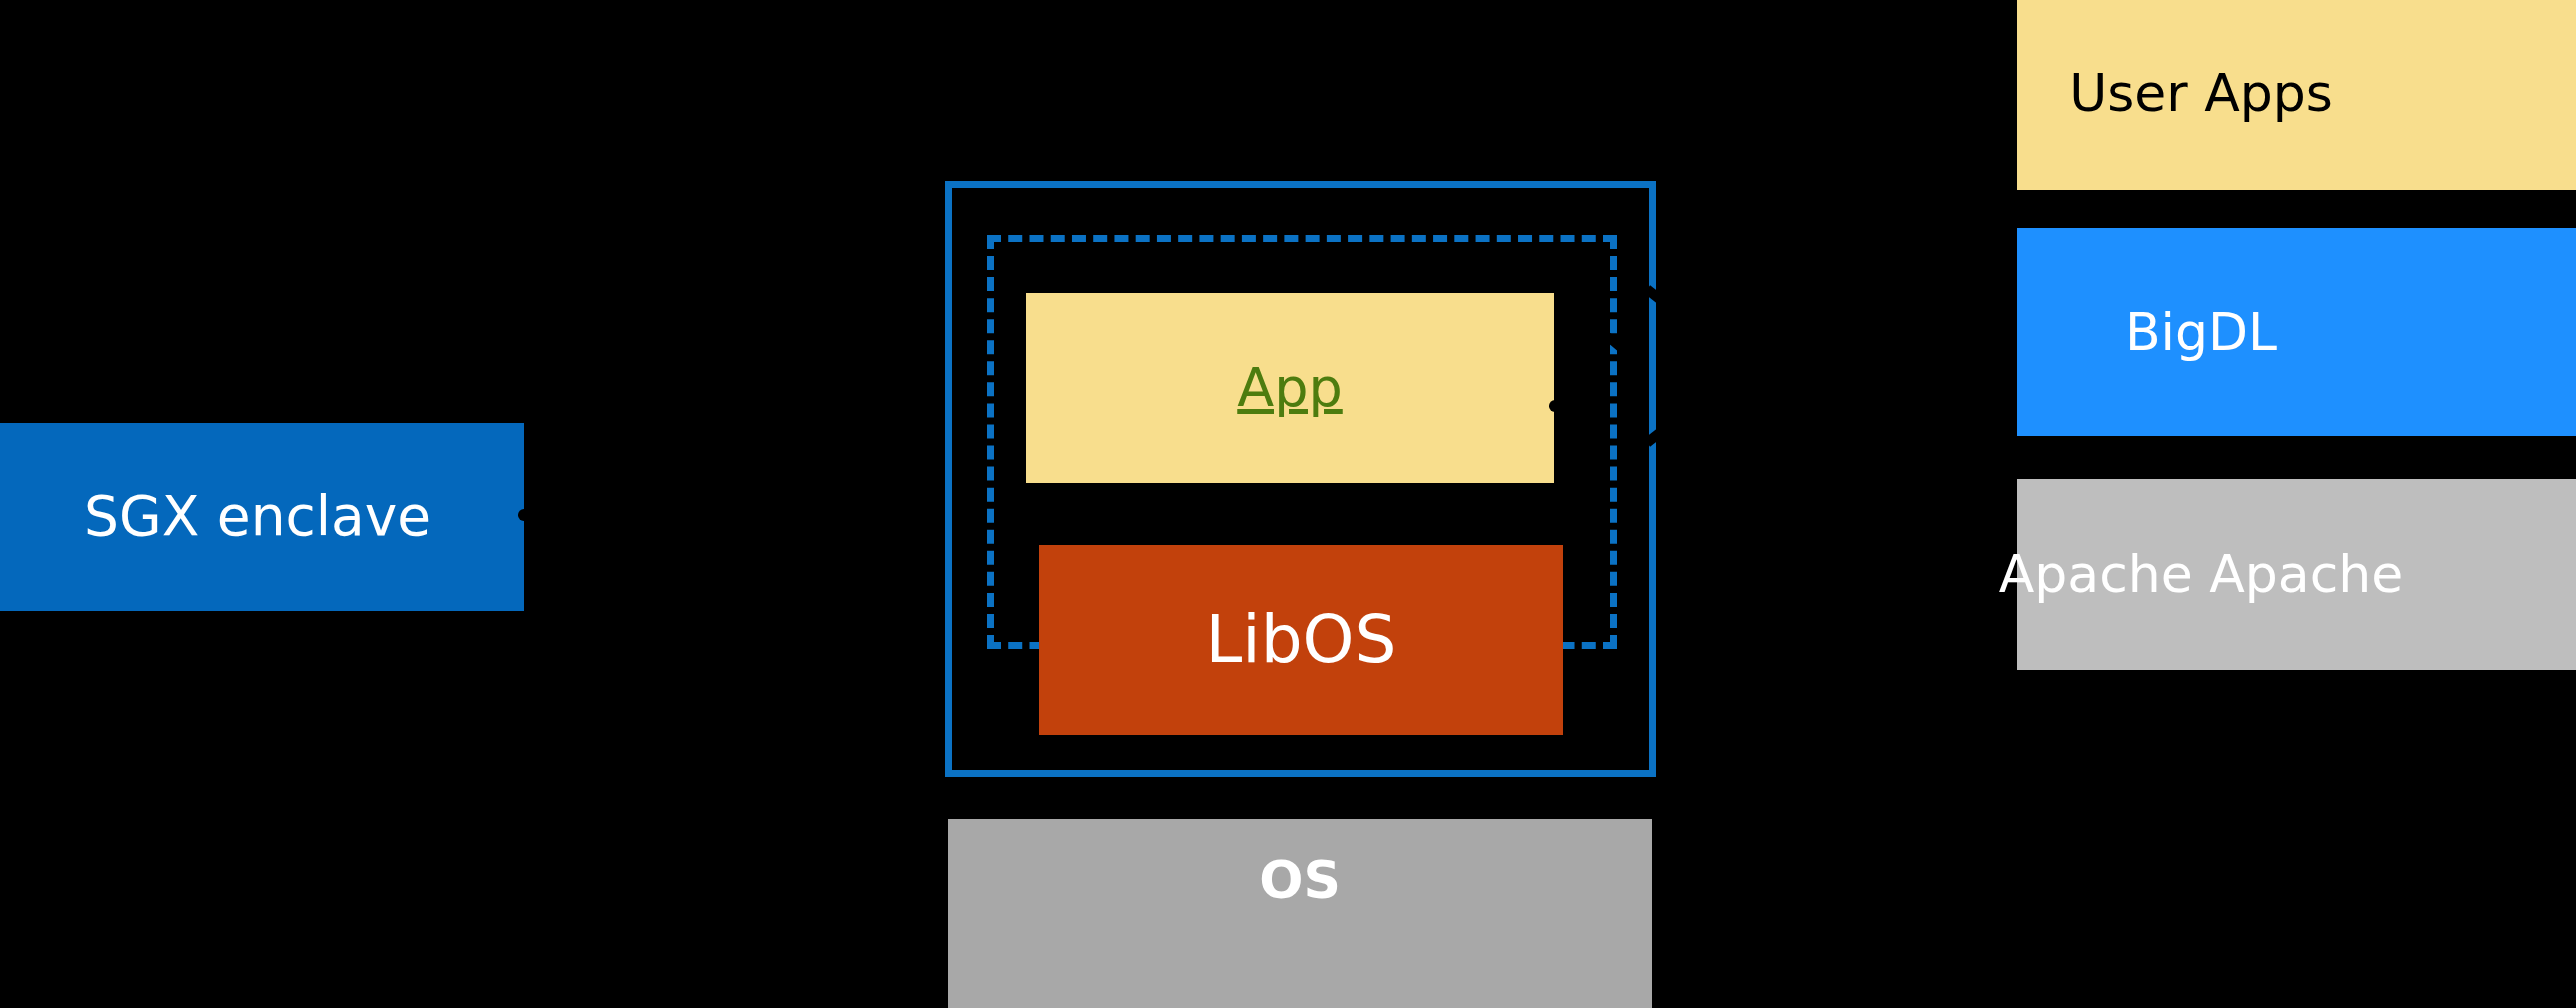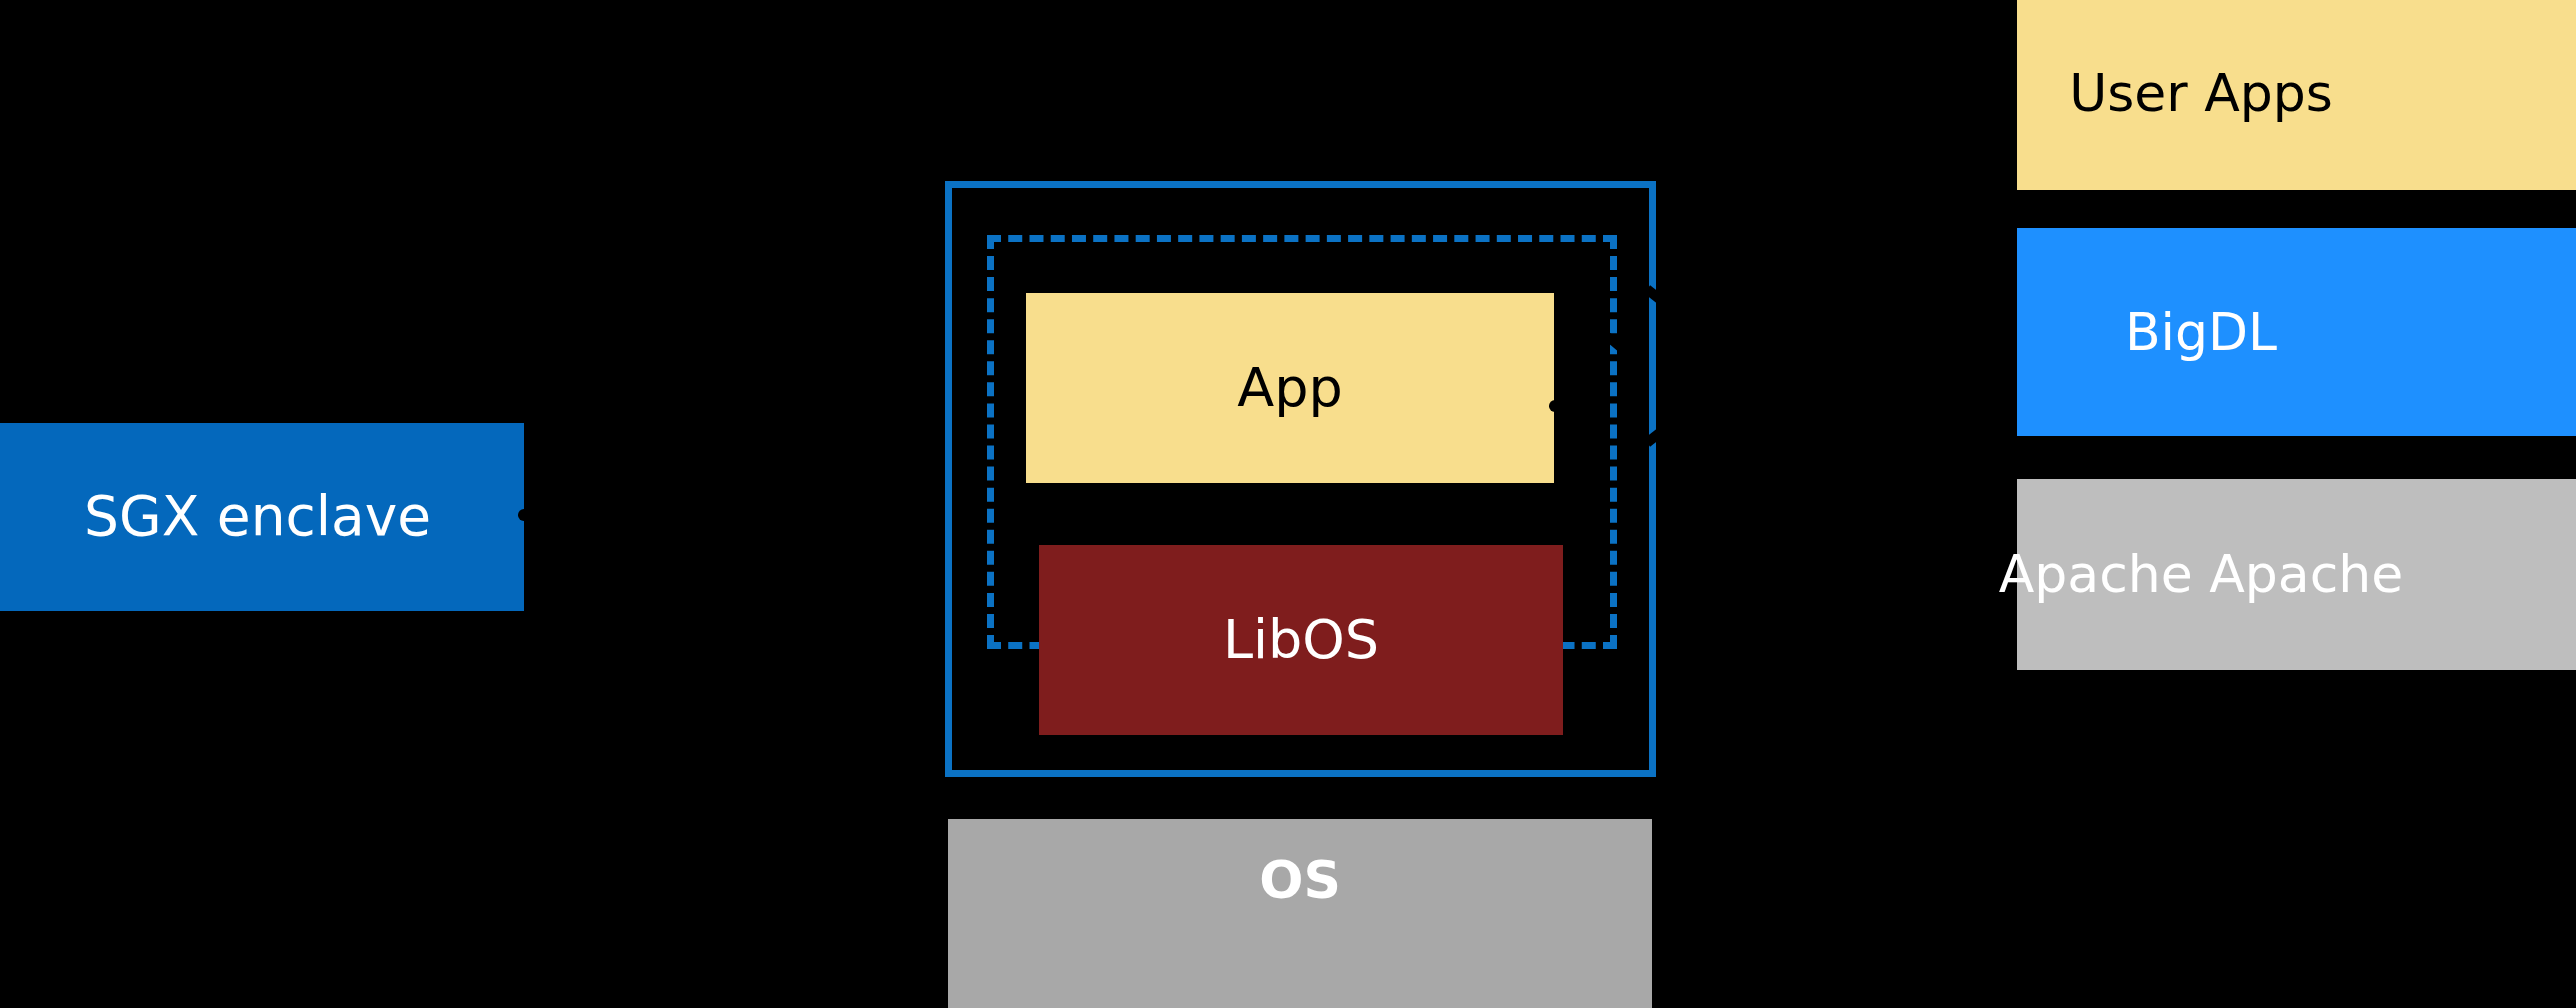--- a/index.html
+++ b/index.html
@@ -66,32 +66,33 @@
     border: 7.5px dashed #0B72C4;
     background: transparent;
   }
 
   #app-box {
     left: 1026px;
     top: 293px;
     width: 528px;
     height: 190px;
     background: #F8DE8D;
-    color: #000000;
+    color: #4d7c0f;
     font-size: 54px;
+    text-decoration: underline;
   }
 
   #libos-box {
     left: 1039px;
     top: 545px;
     width: 524px;
     height: 190px;
-    background: #7f1d1d;
-    color: #FFFFFF;
-    font-size: 54px;
+    background: #c2410c;
+    color: #FFFFFF;
+    font-size: 66px;
   }
 
   #os-box {
     left: 948px;
     top: 819px;
     width: 704px;
     height: 209px;
     background: #A8A8A8;
     color: #FFFFFF;
     font-size: 52px;

